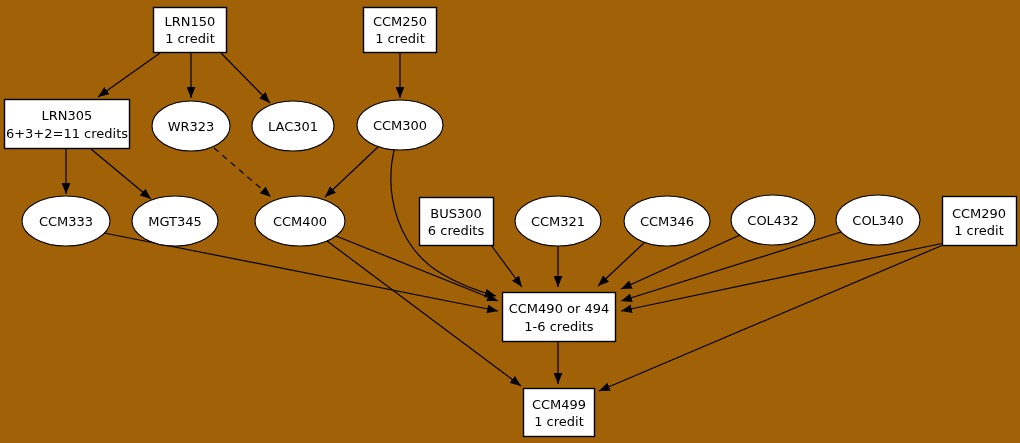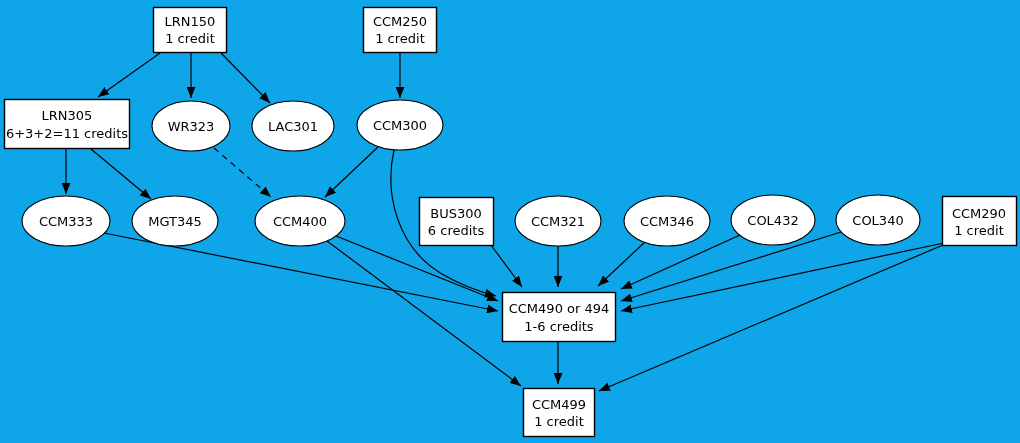--- a/index.html
+++ b/index.html
@@ -3,21 +3,21 @@
 <meta charset="utf-8">
 <style>
   html, body {
     margin: 0;
     padding: 0;
     background: #ffffff;
   }
   .canvas {
     width: 1020px;
     height: 443px;
-    background: #0ea5e9;
+    background: #a16207;
     position: relative;
     font-family: "DejaVu Sans", "Liberation Sans", sans-serif;
   }
   svg { display: block; }
   .node-box {
     fill: #ffffff;
     stroke: #000000;
     stroke-width: 1.4;
   }
   .node-ellipse {

